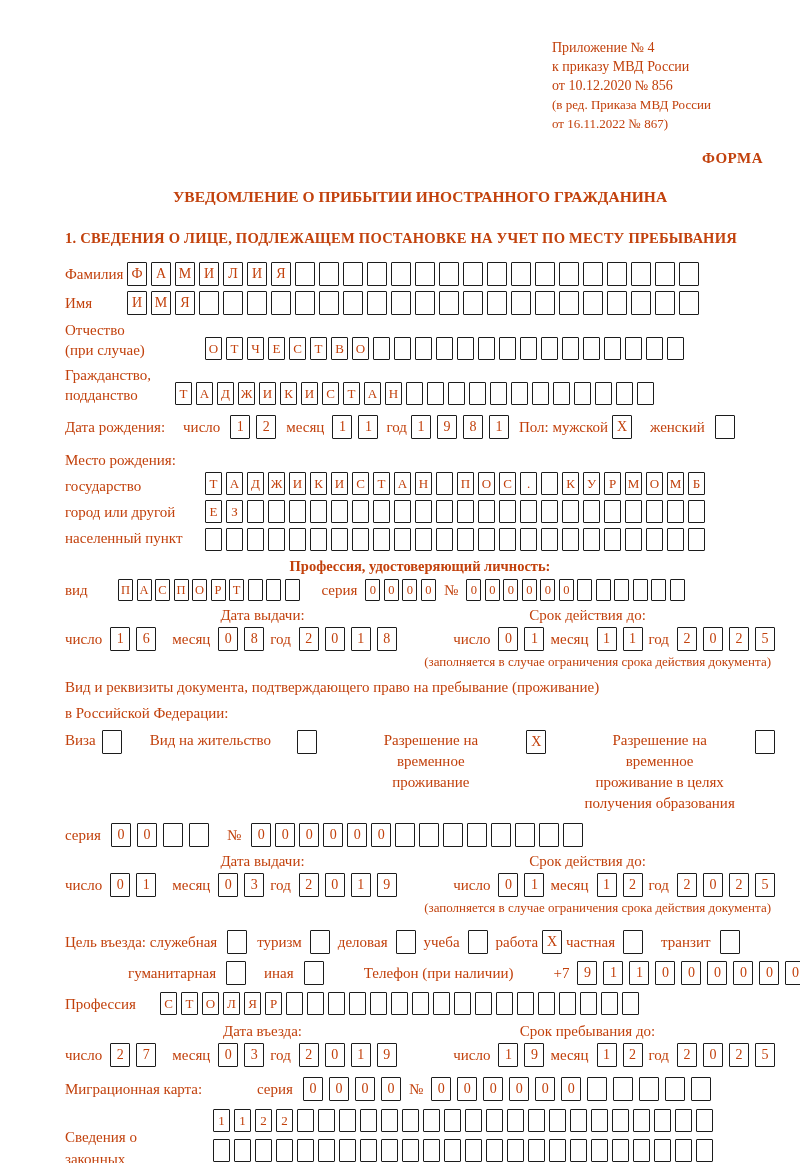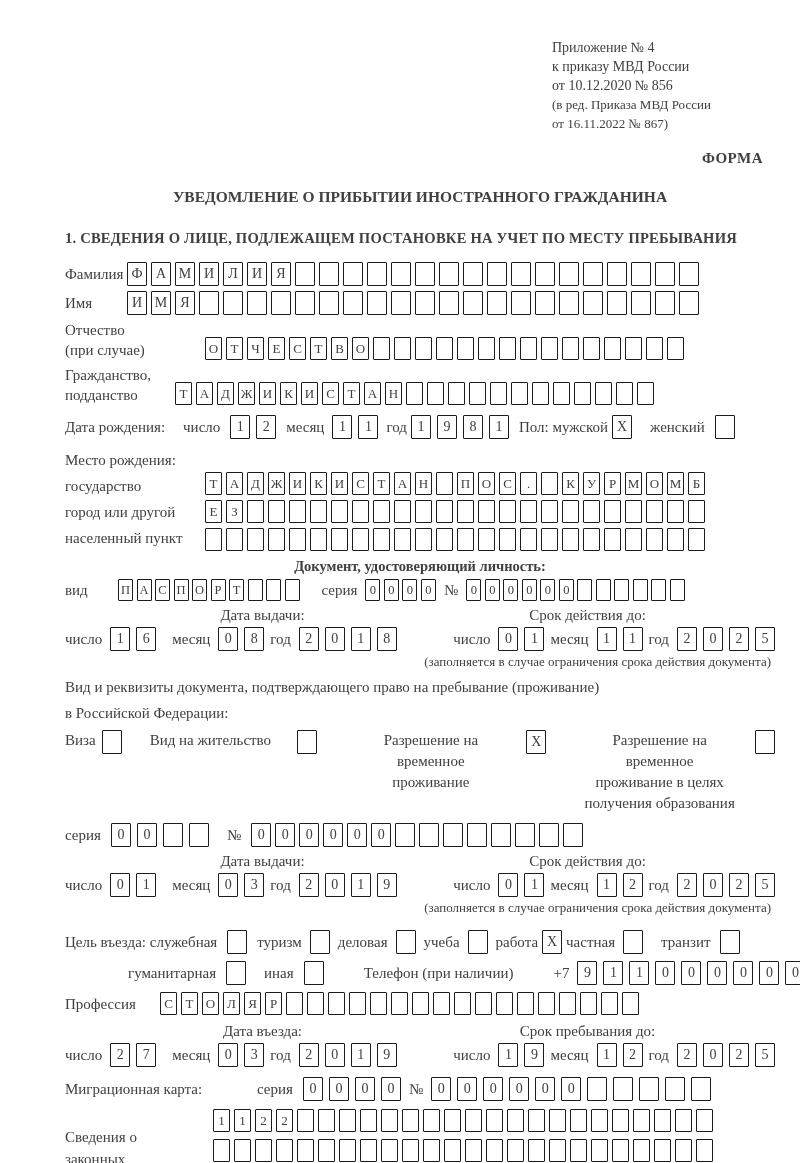--- a/index.html
+++ b/index.html
@@ -2,21 +2,21 @@
 <html><head>
 <meta charset="utf-8">
 <style>
   * { margin:0; padding:0; box-sizing:border-box; }
   html,body { background:#ffffff; }
   .page {
     position:relative;
     width:800px; height:1163px;
     background:#ffffff;
     font-family:"Liberation Serif","DejaVu Serif",serif;
-    color:#404040;
+    color:#c2410c;
     padding:38px 25px 10px 65px;
     overflow:hidden;
   }
   
   .hdr-block { margin-left:487px; }
   .hdr-line { font-size:14px; line-height:19px; white-space:nowrap; }
   .hdr-sub  { font-size:13px; line-height:18px; white-space:nowrap; margin-top:1px; }
   .forma { text-align:right; padding-right:12px; font-weight:bold; font-size:15px; margin-top:17px; letter-spacing:.5px; }
   
   .title { text-align:center; font-weight:bold; font-size:15.5px; line-height:21px; margin-top:19px; }
@@ -317,21 +317,21 @@
           <span class="cb"></span>
           <span class="cb"></span>
           <span class="cb"></span>
           <span class="cb"></span>
           <span class="cb"></span>
           <span class="cb"></span>
         </span>
     </span>
   </div>
 
-  <div class="center-b">Документ, удостоверяющий личность:</div>
+  <div class="center-b">Профессия, удостоверяющий личность:</div>
 
   <div class="row" style="margin-top:4px">
     <span class="lbl w53">вид</span>
     <span class="boxes xs">
         <span class="cb">П</span>
         <span class="cb">А</span>
         <span class="cb">С</span>
         <span class="cb">П</span>
         <span class="cb">О</span>
         <span class="cb">Р</span>

